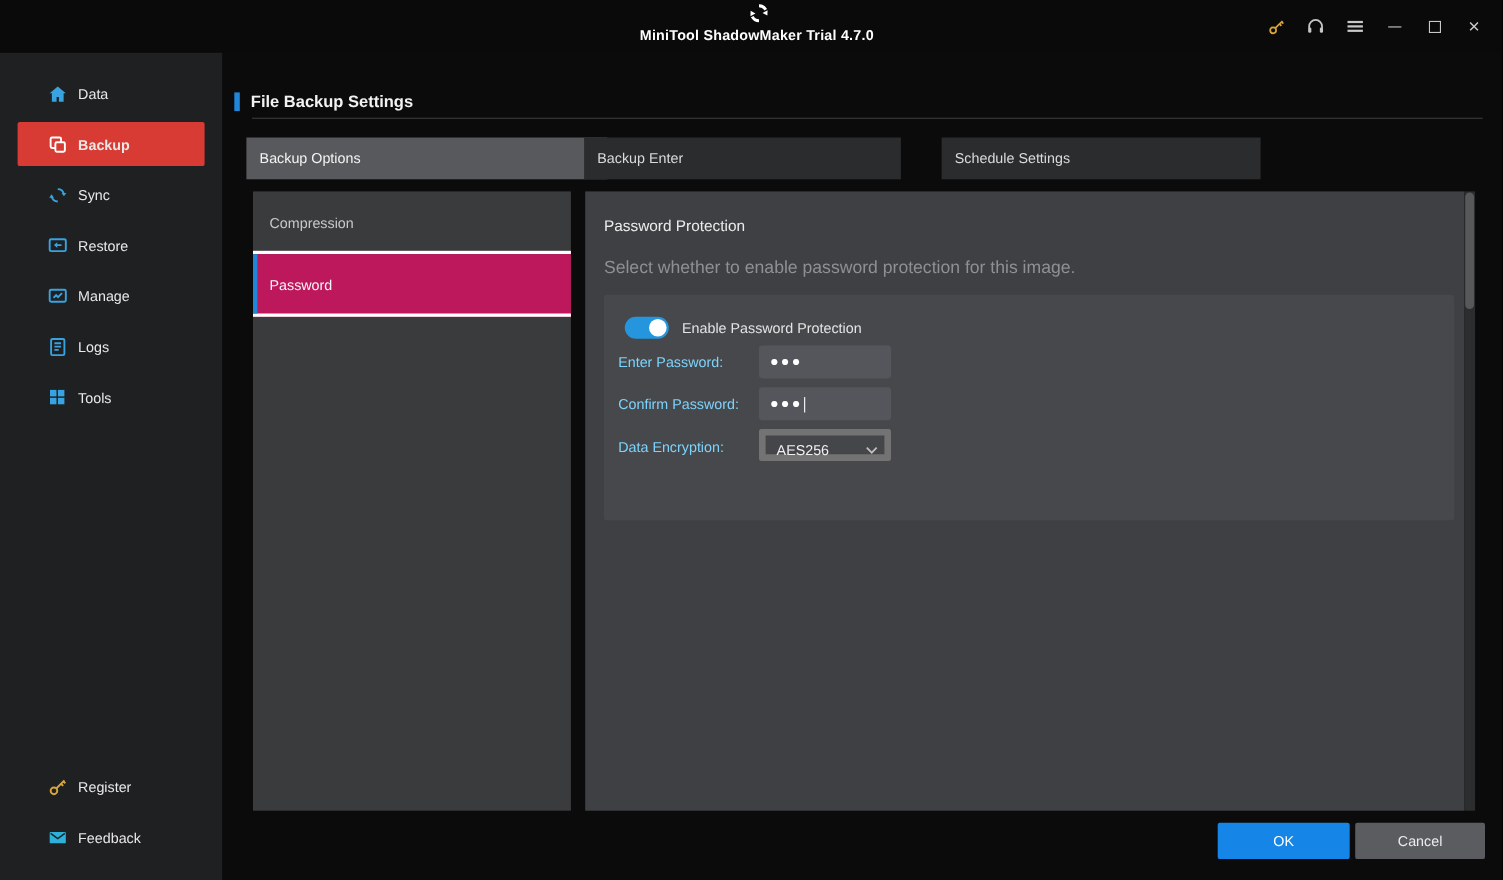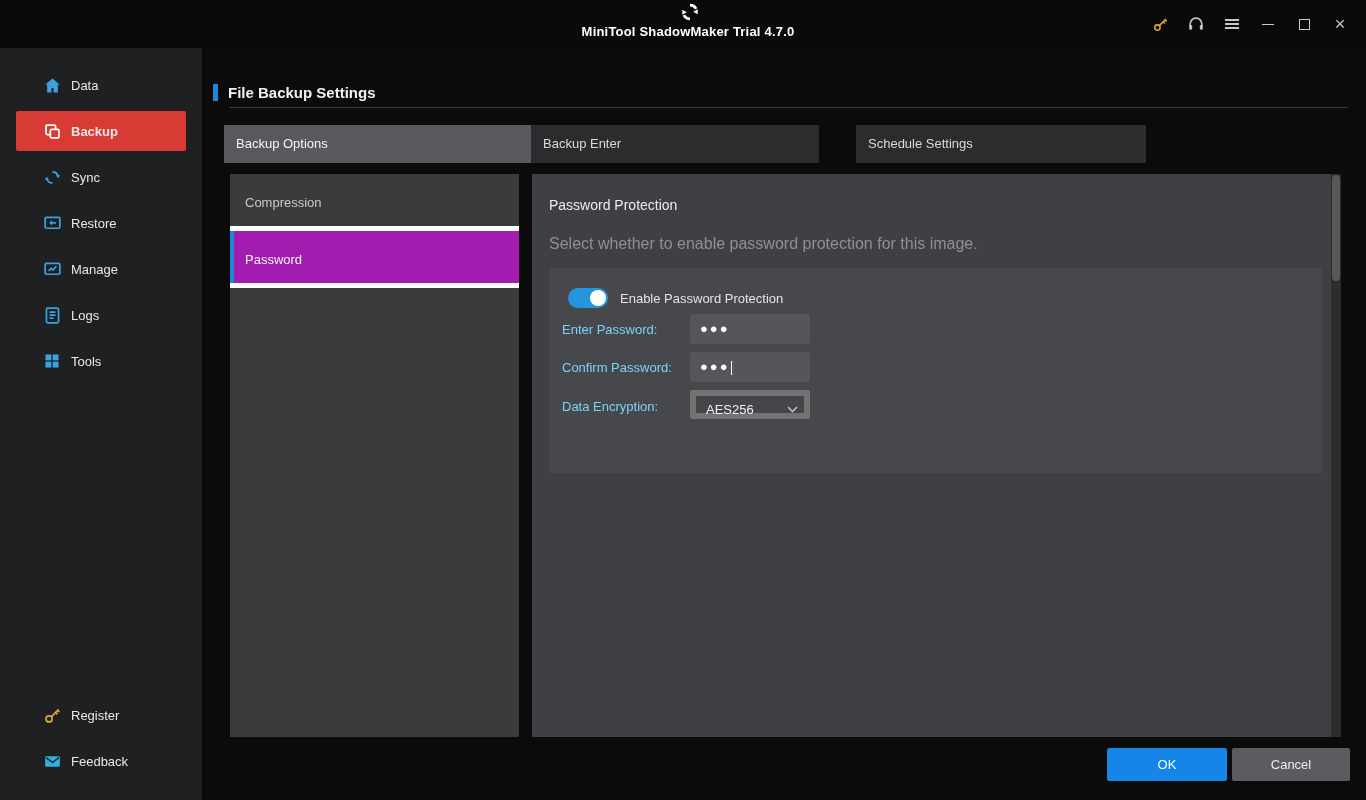--- a/index.html
+++ b/index.html
@@ -33,22 +33,22 @@
   .page-title { color:#f2f2f2; font-size:15px; font-weight:600; }
   .head-divider { position:absolute; left:229px; top:107px; width:1119px; height:1px; background:#3a3b3c; }
 
   .tab { position:absolute; top:125px; height:38px; line-height:38px; padding-left:12px; font-size:13px; color:#dadada; background:#2b2c2e; cursor:default; }
   .tab.t1 { left:224px; width:328px; }
   .tab.t2 { left:531px; width:288px; }
   .tab.t3 { left:830px; width:290px;margin-left:26px; }
   .tab.active { background:#58595c; color:#f4f4f4; }
 
   .subnav { position:absolute; left:230px; top:174px; width:289px; height:563px; background:#3a3b3d; }
-  .subnav-item { position:relative; height:57px; line-height:57px; padding-left:15px; font-size:13px; color:#c9c9c9; border-bottom:5px solid #ffffff; cursor:default; }
-  .subnav-item.active { background:#a21caf; color:#f5f5f5; }
+  .subnav-item { position:relative; height:57px; line-height:57px; padding-left:15px; font-size:13px; color:#c9c9c9; border-bottom:3px solid #ffffff; cursor:default; }
+  .subnav-item.active { background:#be185d; color:#f5f5f5; }
   .sel-bar { position:absolute; left:0; top:0; width:4px; height:100%; background:#1f86d9; }
 
   .panel { position:absolute; left:532px; top:174px; width:799px; height:563px; background:#3f4043; }
   .panel-title { position:absolute; left:17px; top:23px; font-size:14px; color:#ececec; }
   .panel-sub { position:absolute; left:17px; top:61px; font-size:16px; color:#8e9093; }
 
   .card { position:absolute; left:17px; top:94px; width:773px; height:205px; background:#47484b; border-radius:3px; }
   .toggle { position:absolute; left:19px; top:20px; width:40px; height:20px; border-radius:10px; background:#2596dd; cursor:default; }
   .toggle .knob { position:absolute; right:2px; top:2px; width:16px; height:16px; border-radius:50%; background:#ffffff; }
   .toggle-label { position:absolute; left:71px; top:23px; font-size:13px; color:#e4e4e4; }

